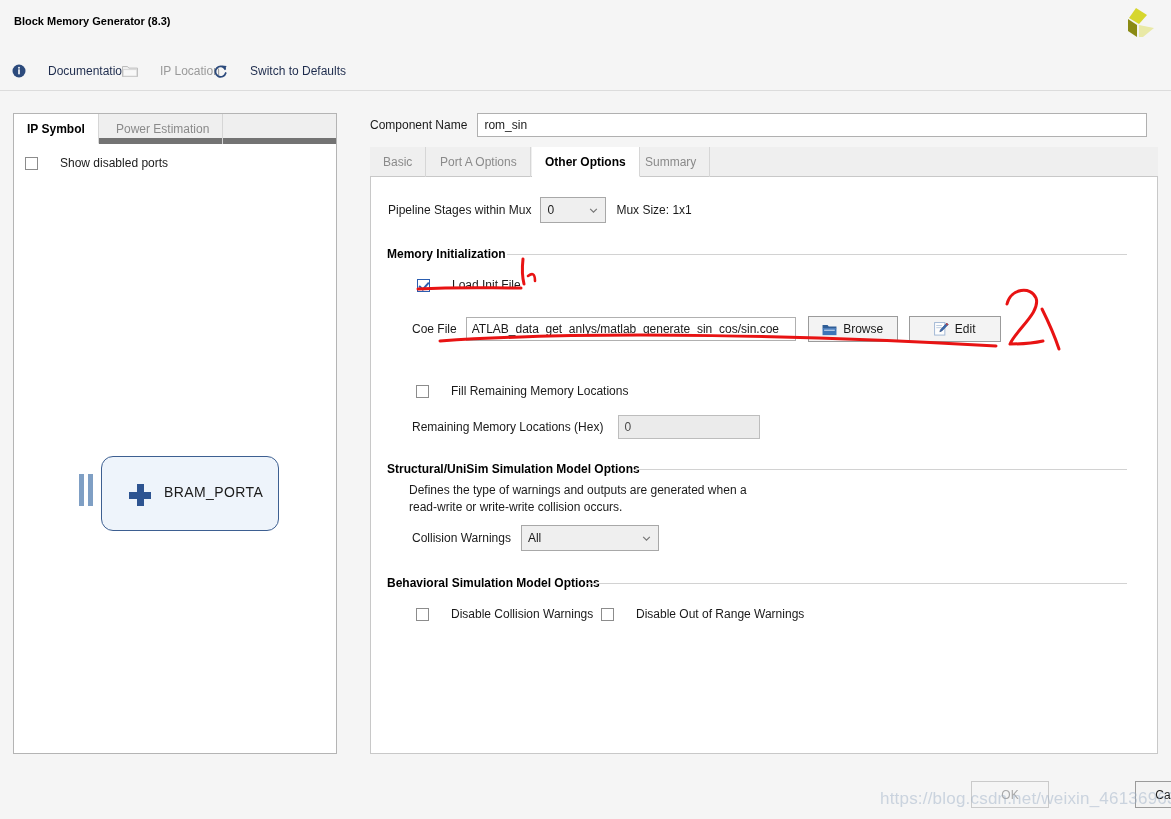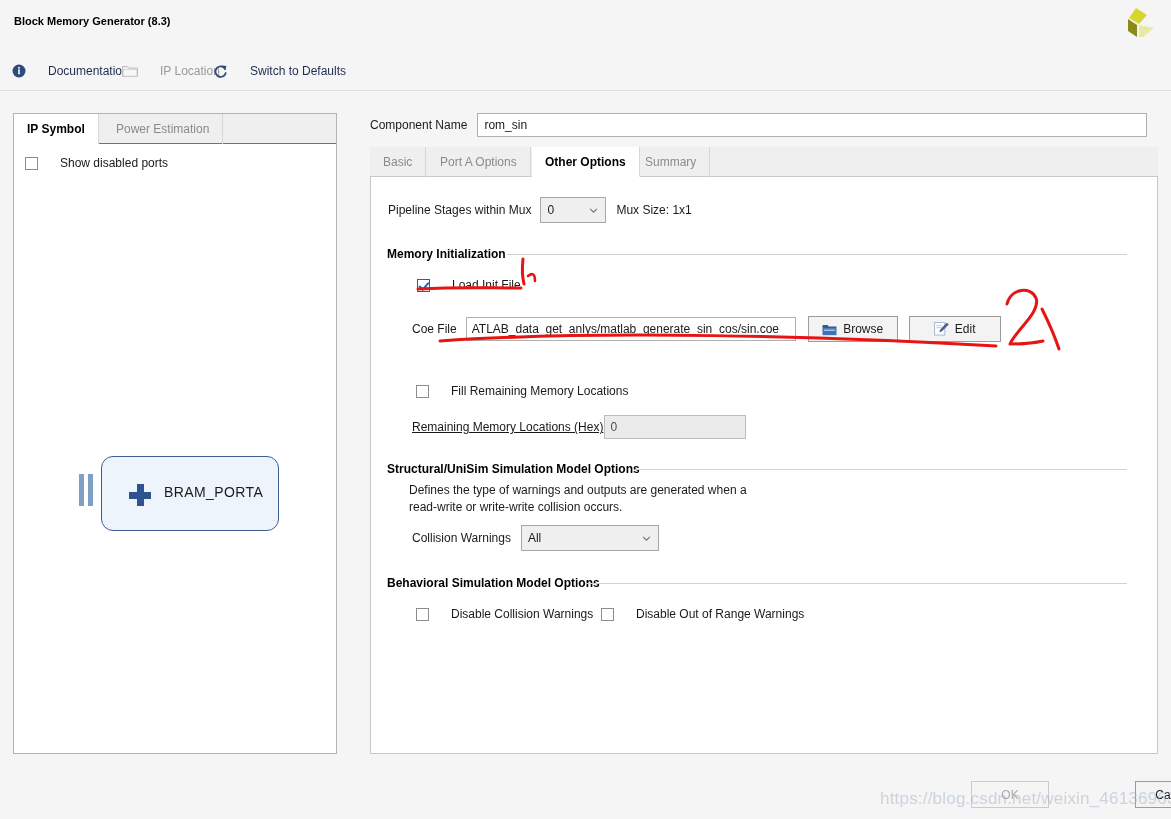--- a/index.html
+++ b/index.html
@@ -38,21 +38,21 @@
     position: absolute; left: 0; top: 30px; width: 1171px; height: 1px; background: #dcdcdc;
   }
 
   
   .left-panel {
     position: absolute; left: 13px; top: 113px; width: 324px; height: 641px;
     background: #ffffff; border: 1px solid #b4b4b4; box-sizing: border-box;
   }
   .tabstrip {
     position: relative; height: 30px; background: #efefef;
-    border-bottom: 1px solid #737373; box-sizing: border-box;
+    border-bottom: 6px solid #737373; box-sizing: border-box;
   }
   .tab {
     position: absolute; top: 0; height: 30px; display: flex; align-items: center;
     padding: 0 13px; font-size: 12px; color: #8a8a8a; box-sizing: border-box;
     border-right: 1px solid #d6d6d6;
   }
   .tab.active {
     background: #ffffff; color: #000; font-weight: bold;
     border-bottom: 1px solid #ffffff;
   }
@@ -305,21 +305,21 @@
           <span>Edit</span>
         </div>
       </div>
 
       <div class="cb-row" style="left:45px; top:207px;">
         <span class="checkbox"></span>
         <span class="cb-label">Fill Remaining Memory Locations</span>
       </div>
 
       <div class="field-row" style="left:41px; top:238px;">
-        <span class="f-label" style="margin-right:1px;text-decoration:underline;">Remaining Memory Locations (Hex)</span>
+        <span class="f-label" style="margin-right:15px;">Remaining Memory Locations (Hex)</span>
         <input class="text-input disabled" style="width: 142px;" type="text" disabled="" value="0">
       </div>
 
       <div class="section-head" style="left:16px; top:285px;">Structural/UniSim Simulation Model Options</div>
       <div class="section-rule" style="left:264px; top:292px; width:492px;"></div>
 
       <div class="helptext" style="left:38px; top:305px; width:480px;">Defines the type of warnings and outputs are generated when a</div>
       <div class="helptext" style="left:38px; top:322px; width:480px;">read-write or write-write collision occurs.</div>
 
       <div class="field-row" style="left:41px; top:348px;">

